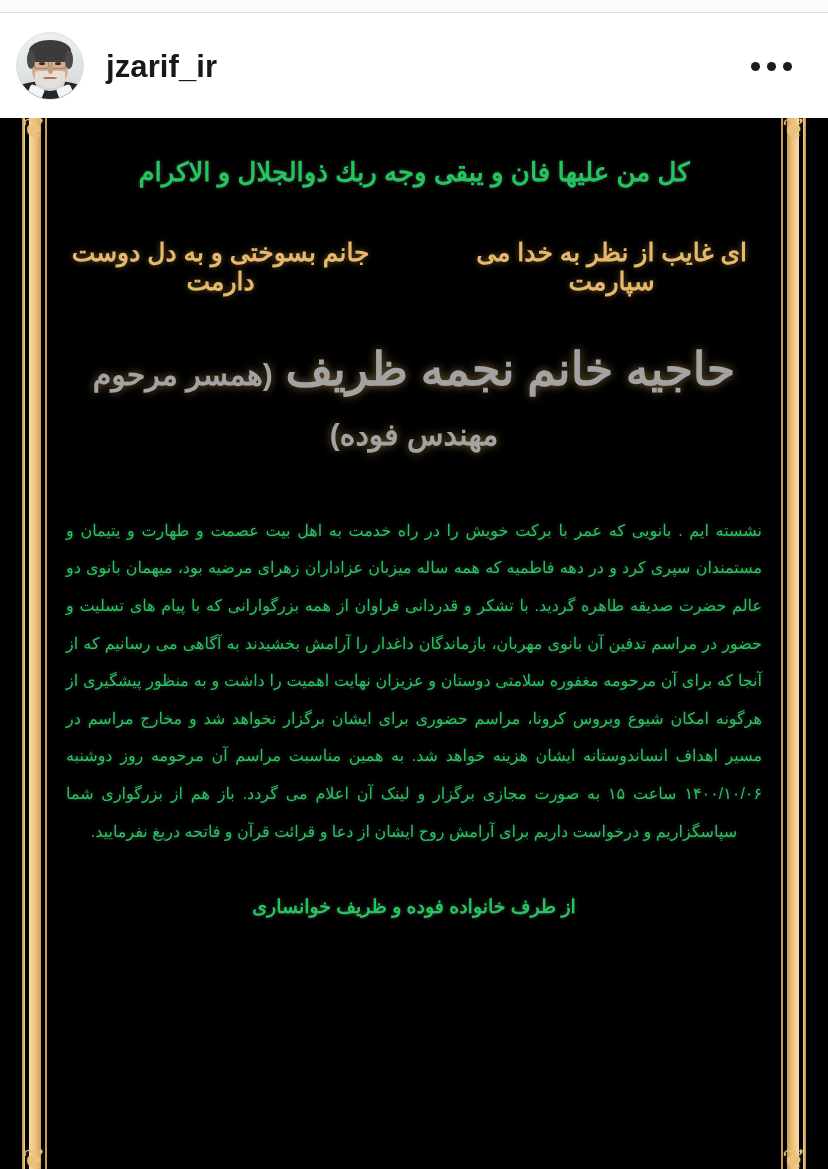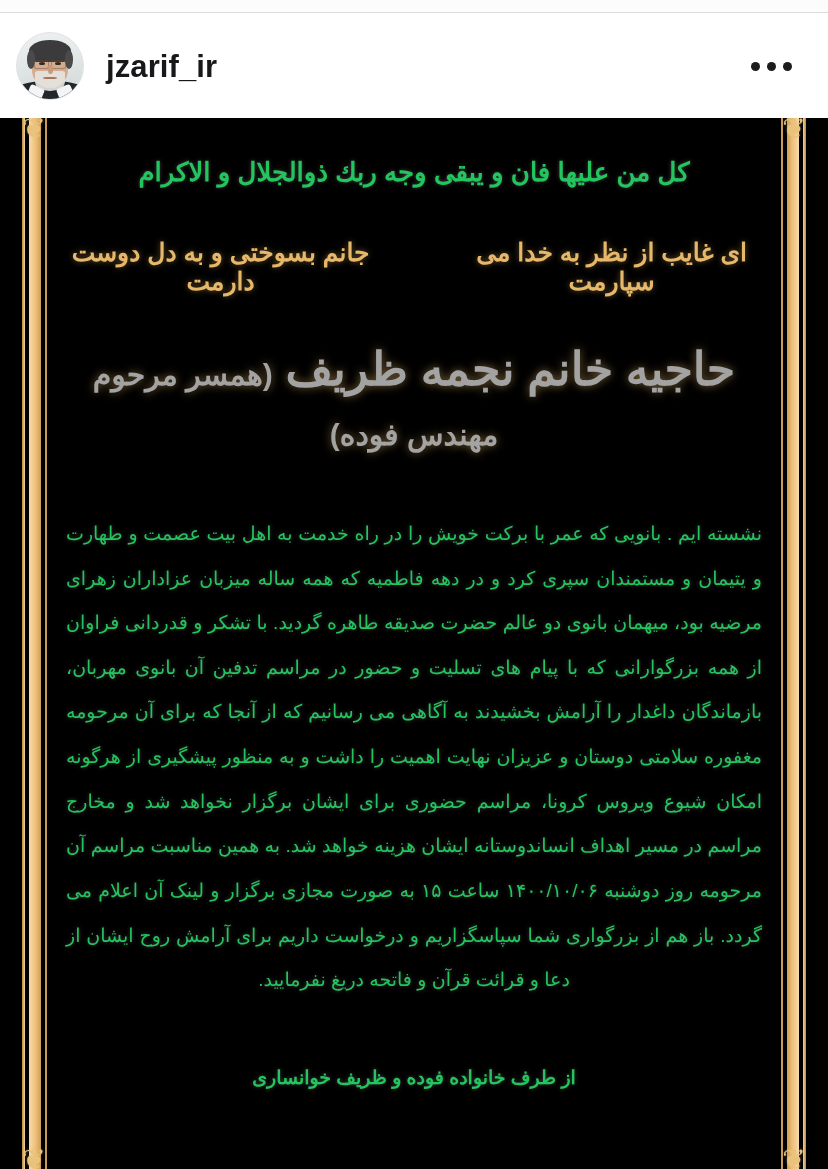--- a/index.html
+++ b/index.html
@@ -178,32 +178,32 @@
     color: #a3a3a3;
     font-size: 46px;
     font-weight: 700;
     margin-top: 44px;
     text-shadow: 0 0 10px rgba(234,185,108,.5);
     line-height: 1.3;
   }
   .deceased .spouse { font-size: 30px; }
 
   .body-text {
-    font-size: 19px;
+    font-size: 16px;
     margin-top: 52px;
     line-height: 2.35;
     text-align: justify;
     text-align-last: center;
     padding: 0 14px;
     font-weight: 500;
   }
 
   .signature {
     font-size: 19px;
-    margin-top: 60px;
+    margin-top: 42px;
     font-weight: 600;
   }
 </style>
 </head>
 <body>
 
 <div id="app">
 
   <div class="top-band"></div>
 

